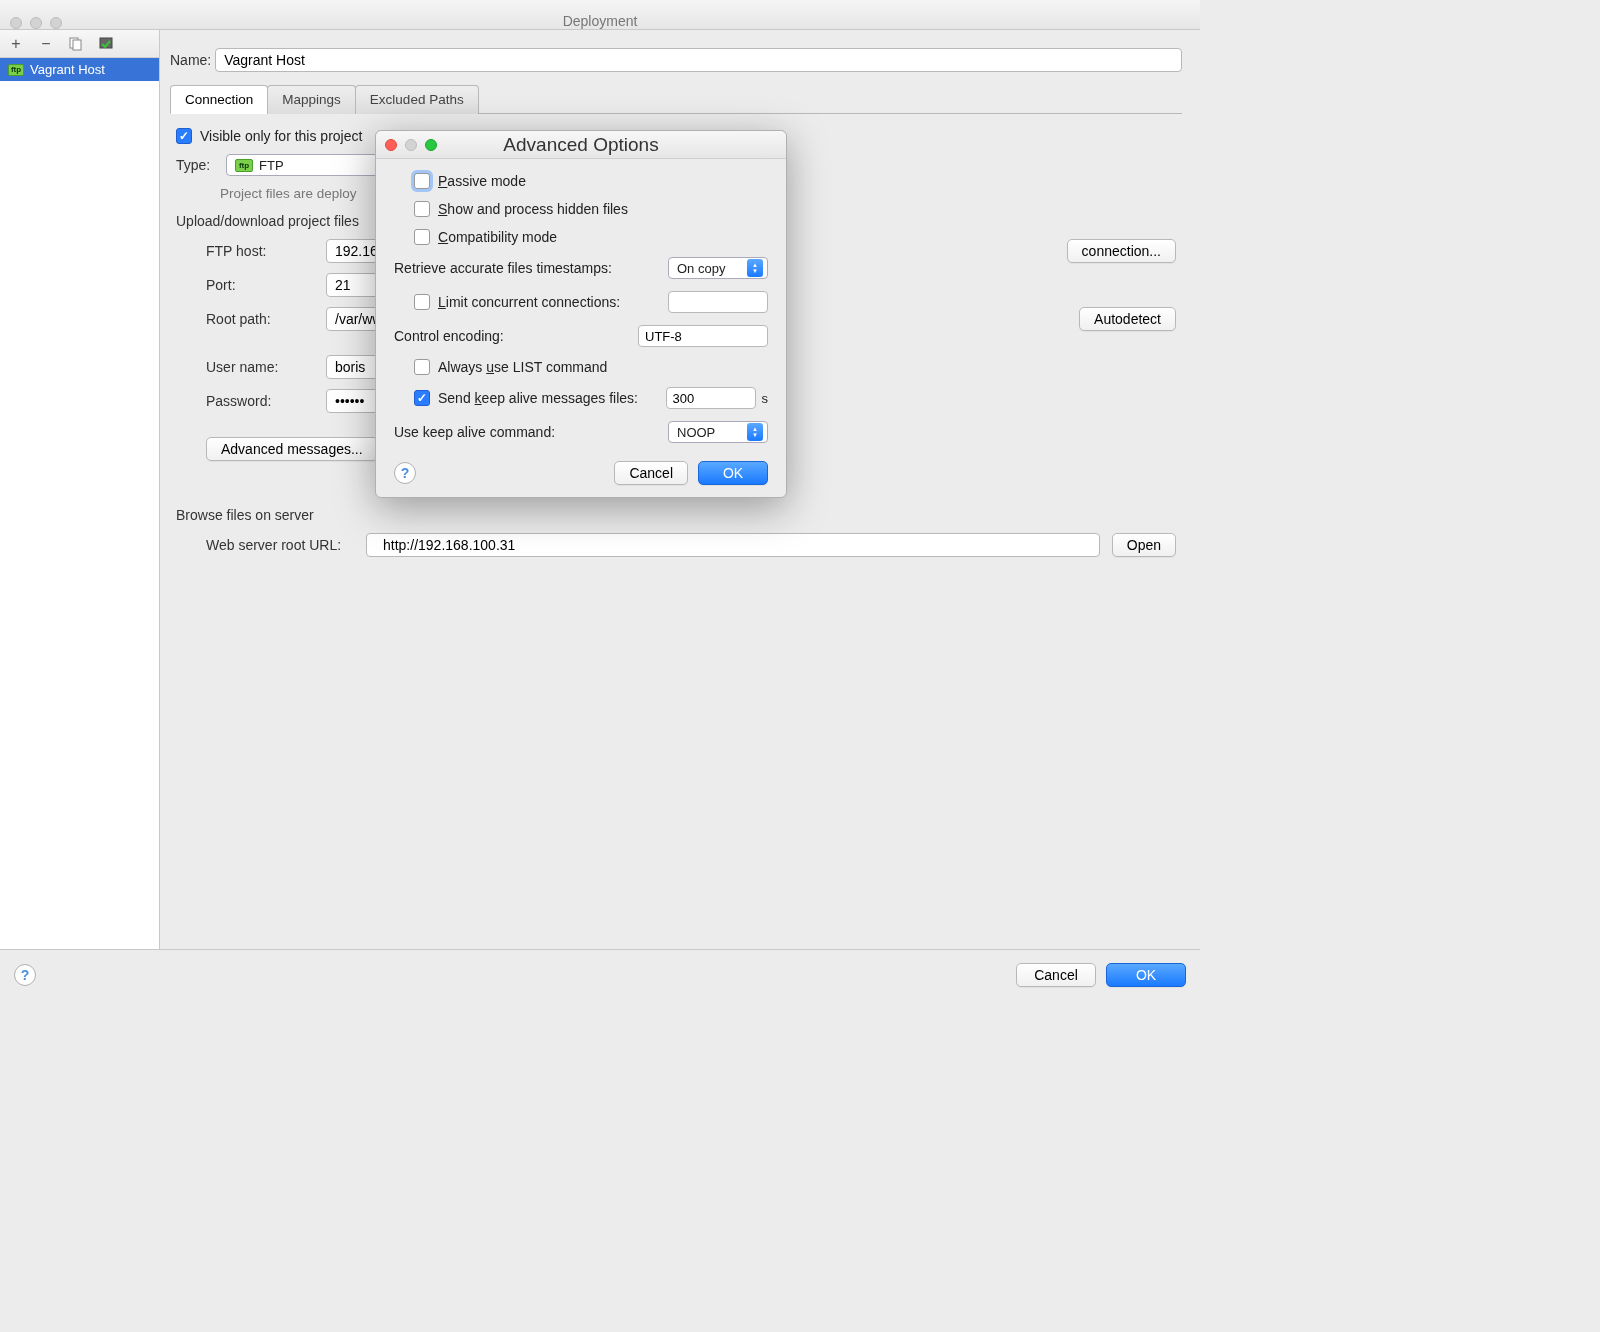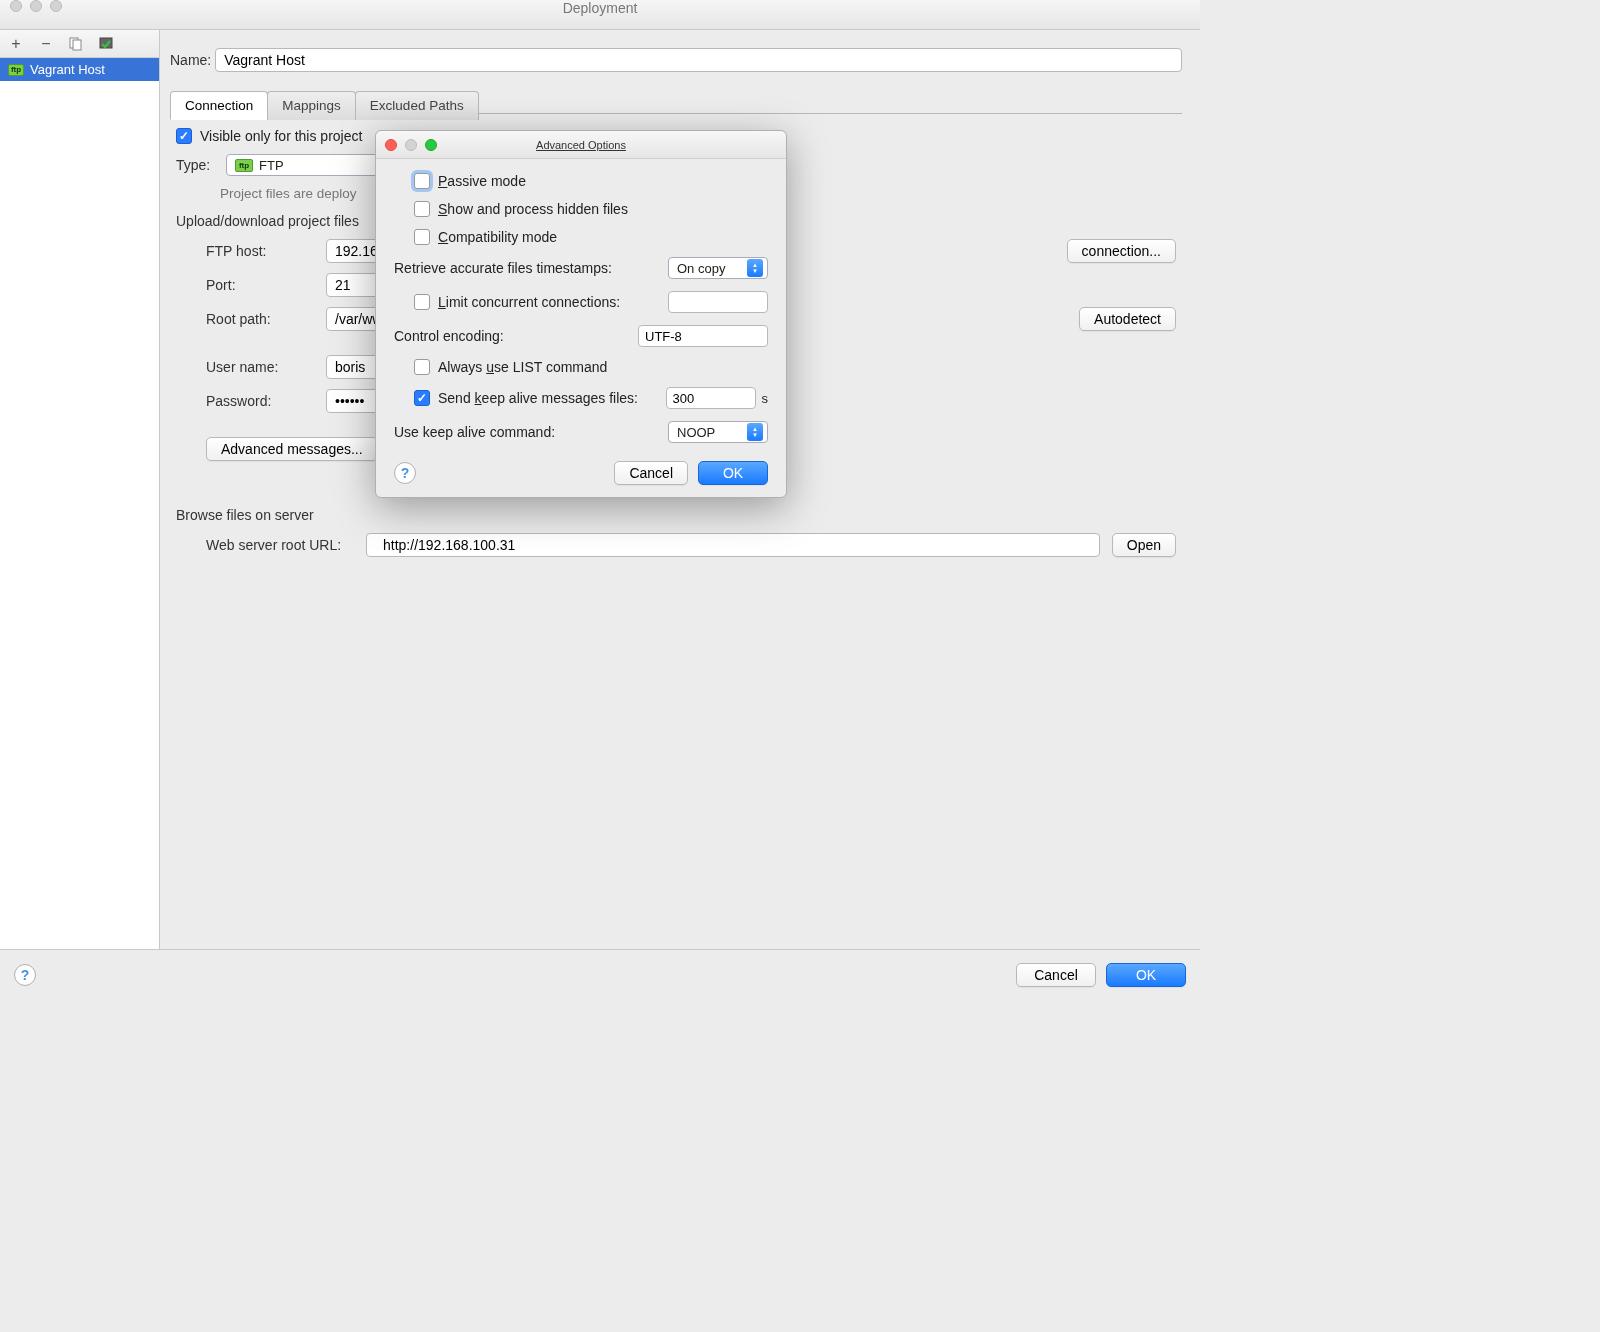--- a/index.html
+++ b/index.html
@@ -1,19 +1,19 @@
 <!DOCTYPE html>
 <html><head>
 <meta charset="utf-8">
 <style>
 * { box-sizing: border-box; margin: 0; padding: 0; font-family: -apple-system, "Helvetica Neue", Arial, sans-serif; }
 body { background: #ececec; width: 1200px; height: 999px; position: relative; overflow: hidden; font-size: 14px; color: #222; }
 
 
-.titlebar { height: 30px; background: linear-gradient(#f5f5f5,#e6e6e6); border-bottom: 1px solid #c9c9c9; display: flex; align-items: flex-start; position: relative; }
+.titlebar { height: 30px; background: linear-gradient(#f5f5f5,#e6e6e6); border-bottom: 1px solid #c9c9c9; display: flex; align-items: flex-end; position: relative; }
 .traffic { display: flex; gap: 8px; margin-left: 10px; }
 .tl { width: 12px; height: 12px; border-radius: 50%; background: #d3d3d3; border: 1px solid #bcbcbc; }
 .titlebar .title { position: absolute; left: 0; right: 0; text-align: center; color: #777; font-size: 14px; }
 
 .content { position: absolute; top: 30px; bottom: 50px; left: 0; right: 0; display: flex; background: #ececec; }
 
 
 .sidebar { width: 160px; background: #fff; border-right: 1px solid #c9c9c9; display: flex; flex-direction: column; }
 .sbtoolbar { height: 28px; background: linear-gradient(#f7f7f7,#e9e9e9); border-bottom: 1px solid #d0d0d0; display: flex; align-items: center; gap: 14px; padding-left: 8px; }
 .sbtoolbar .ic { width: 16px; height: 16px; display: flex; align-items: center; justify-content: center; font-size: 16px; color: #555; cursor: pointer; }
@@ -23,21 +23,21 @@
 .ftpicon.small { width: 18px; height: 13px; }
 
 
 .main { flex: 1; padding: 10px 18px 0 10px; position: relative; }
 .namerow { display: flex; align-items: center; gap: 4px; margin-bottom: 12px; margin-top: 8px; }
 .lbl { font-size: 14px; color: #333; }
 input.txt { border: 1px solid #b8b8b8; border-radius: 4px; padding: 3px 8px; font-size: 14px; background: #fff; height: 24px; }
 .namerow .txt { flex: 1; }
 
 .tabs { display: flex; border-bottom: 1px solid #b8b8b8; margin-top: 4px; }
-.tab { padding: 6px 14px; background: linear-gradient(#eee,#ddd); border: 1px solid #b8b8b8; border-bottom: none; margin-right: -1px; font-size: 13.5px; color: #444; border-top-left-radius: 4px; border-top-right-radius: 4px; cursor: pointer; position: relative; top: 7px; }
+.tab { padding: 6px 14px; background: linear-gradient(#eee,#ddd); border: 1px solid #b8b8b8; border-bottom: none; margin-right: -1px; font-size: 13.5px; color: #444; border-top-left-radius: 4px; border-top-right-radius: 4px; cursor: pointer; position: relative; top: 1px; }
 .tab.active { background: #fff; color: #000; border-bottom: 1px solid #fff; }
 
 .form { padding: 14px 6px 6px 6px; }
 .frow { display: flex; align-items: center; margin-bottom: 10px; }
 .frow .flabel { width: 120px; font-size: 14px; color: #333; }
 .frow.indent { padding-left: 30px; }
 .cb { width: 16px; height: 16px; border-radius: 3px; border: 1px solid #9a9a9a; background: #fff; display: inline-flex; align-items: center; justify-content: center; margin-right: 8px; cursor: pointer; flex-shrink: 0; }
 .cb.checked { background: #2a7dff; border-color: #1d5fd0; }
 .cb.checked::after { content: "✓"; color: #fff; font-size: 12px; font-weight: bold; }
 .cb.focus { box-shadow: 0 0 0 3px rgba(90,160,255,0.5); }
@@ -52,21 +52,21 @@
 .footer .spacer { flex: 1; }
 .footer .btn { min-width: 80px; text-align: center; margin-left: 10px; }
 
 
 .modal { position: absolute; left: 375px; top: 130px; width: 412px; background: #ececec; border: 1px solid #b0b0b0; border-radius: 6px; box-shadow: 0 10px 40px rgba(0,0,0,0.35); }
 .modal .mtitle { height: 28px; display: flex; align-items: center; position: relative; border-bottom: 1px solid #d0d0d0; background: linear-gradient(#f7f7f7,#e6e6e6); border-radius: 6px 6px 0 0; }
 .modal .traffic { margin-left: 9px; gap: 8px; }
 .modal .tl.r { background: #ff5f57; border-color: #e24a41; }
 .modal .tl.y { background: #d3d3d3; border-color: #bcbcbc; }
 .modal .tl.g { background: #28c940; border-color: #1da52e; }
-.modal .mtitle .t { position: absolute; left: 0; right: 0; text-align: center; font-size: 11px; color: #333; text-decoration: underline; }
+.modal .mtitle .t { position: absolute; left: 0; right: 0; text-align: center; font-size: 19px; color: #333; }
 .modal .mbody { padding: 14px 18px 12px 18px; }
 .mrow { display: flex; align-items: center; margin-bottom: 12px; }
 .mrow .mlabel { flex: 1; font-size: 14px; color: #222; }
 .mrow .cb + span u { text-decoration: underline; }
 .msel { border: 1px solid #aab; border-radius: 4px; background: #fff; height: 22px; display: flex; align-items: center; padding: 0 4px 0 8px; font-size: 13px; min-width: 100px; justify-content: space-between; }
 .msel .knob { width: 16px; height: 18px; background: linear-gradient(#5aa9ff,#1a7aff); border-radius: 3px; display: flex; flex-direction: column; align-items: center; justify-content: center; color: #fff; font-size: 7px; line-height: 6px; margin-left: 6px; }
 .minput { border: 1px solid #b8b8b8; border-radius: 4px; padding: 2px 6px; font-size: 13px; height: 22px; width: 100px; background: #fff; }
 .mfooter { display: flex; align-items: center; padding-top: 6px; }
 .mfooter .spacer { flex: 1; }
 .mfooter .btn { min-width: 70px; text-align: center; margin-left: 10px; }

